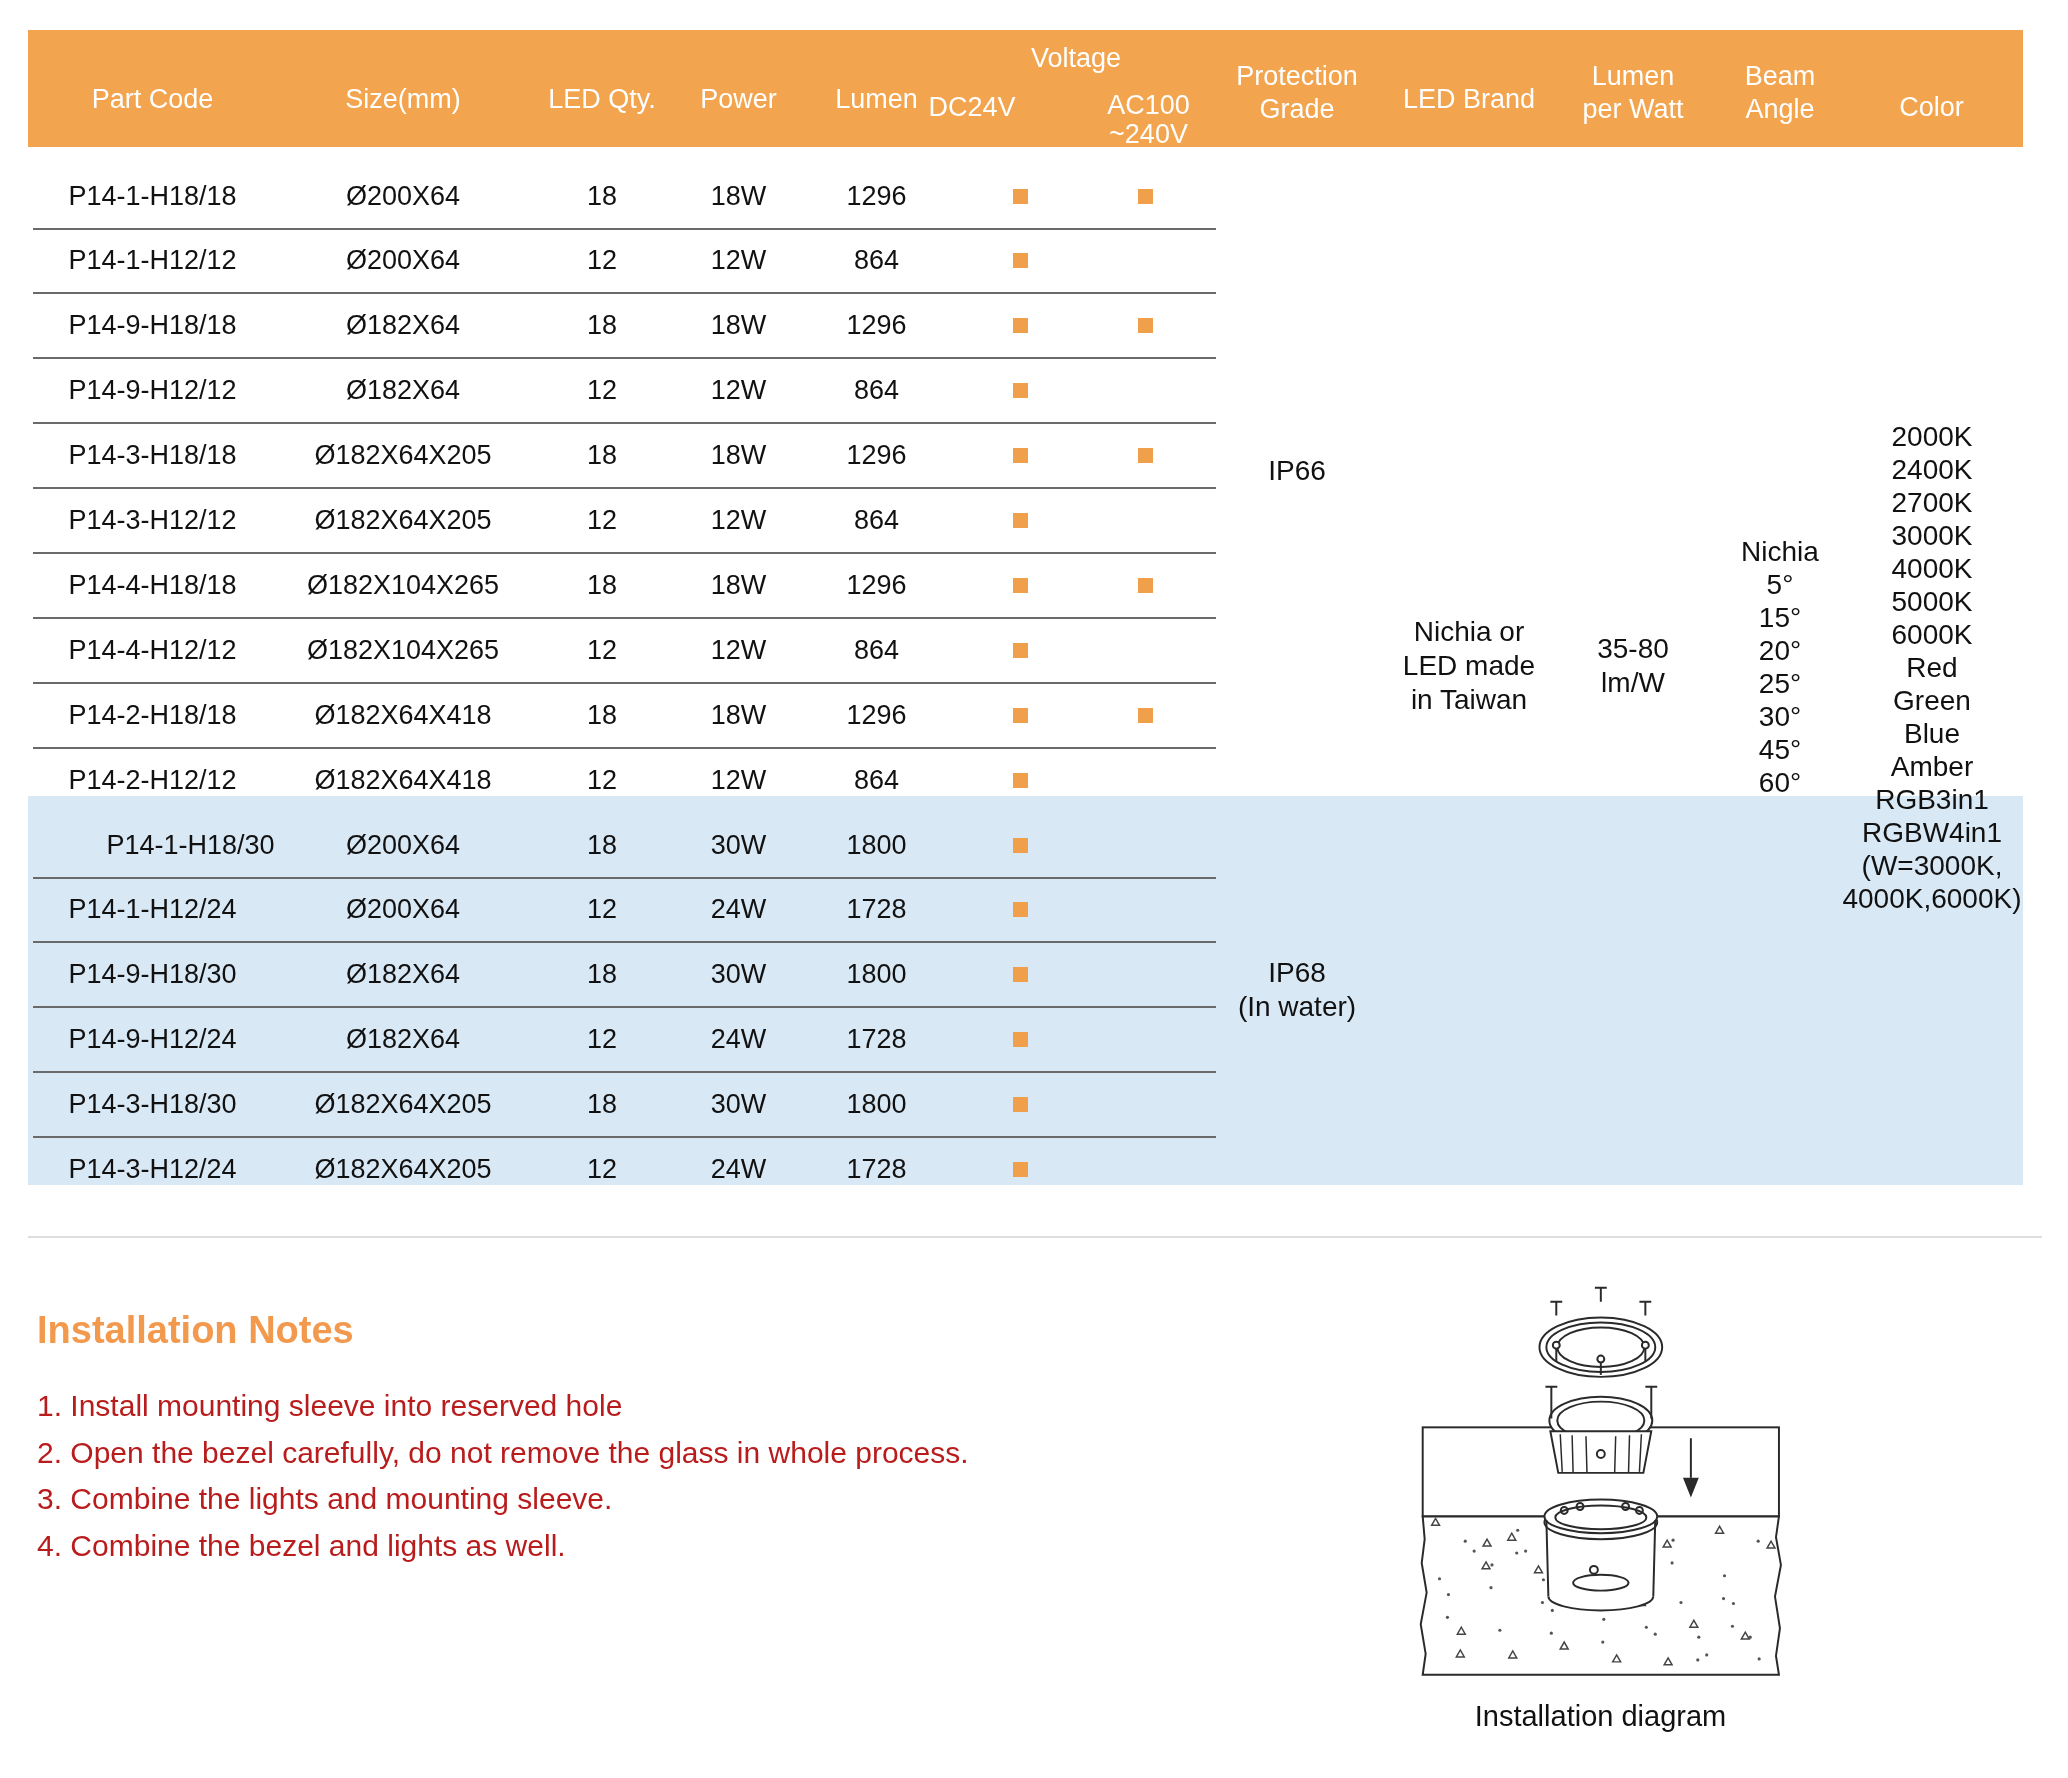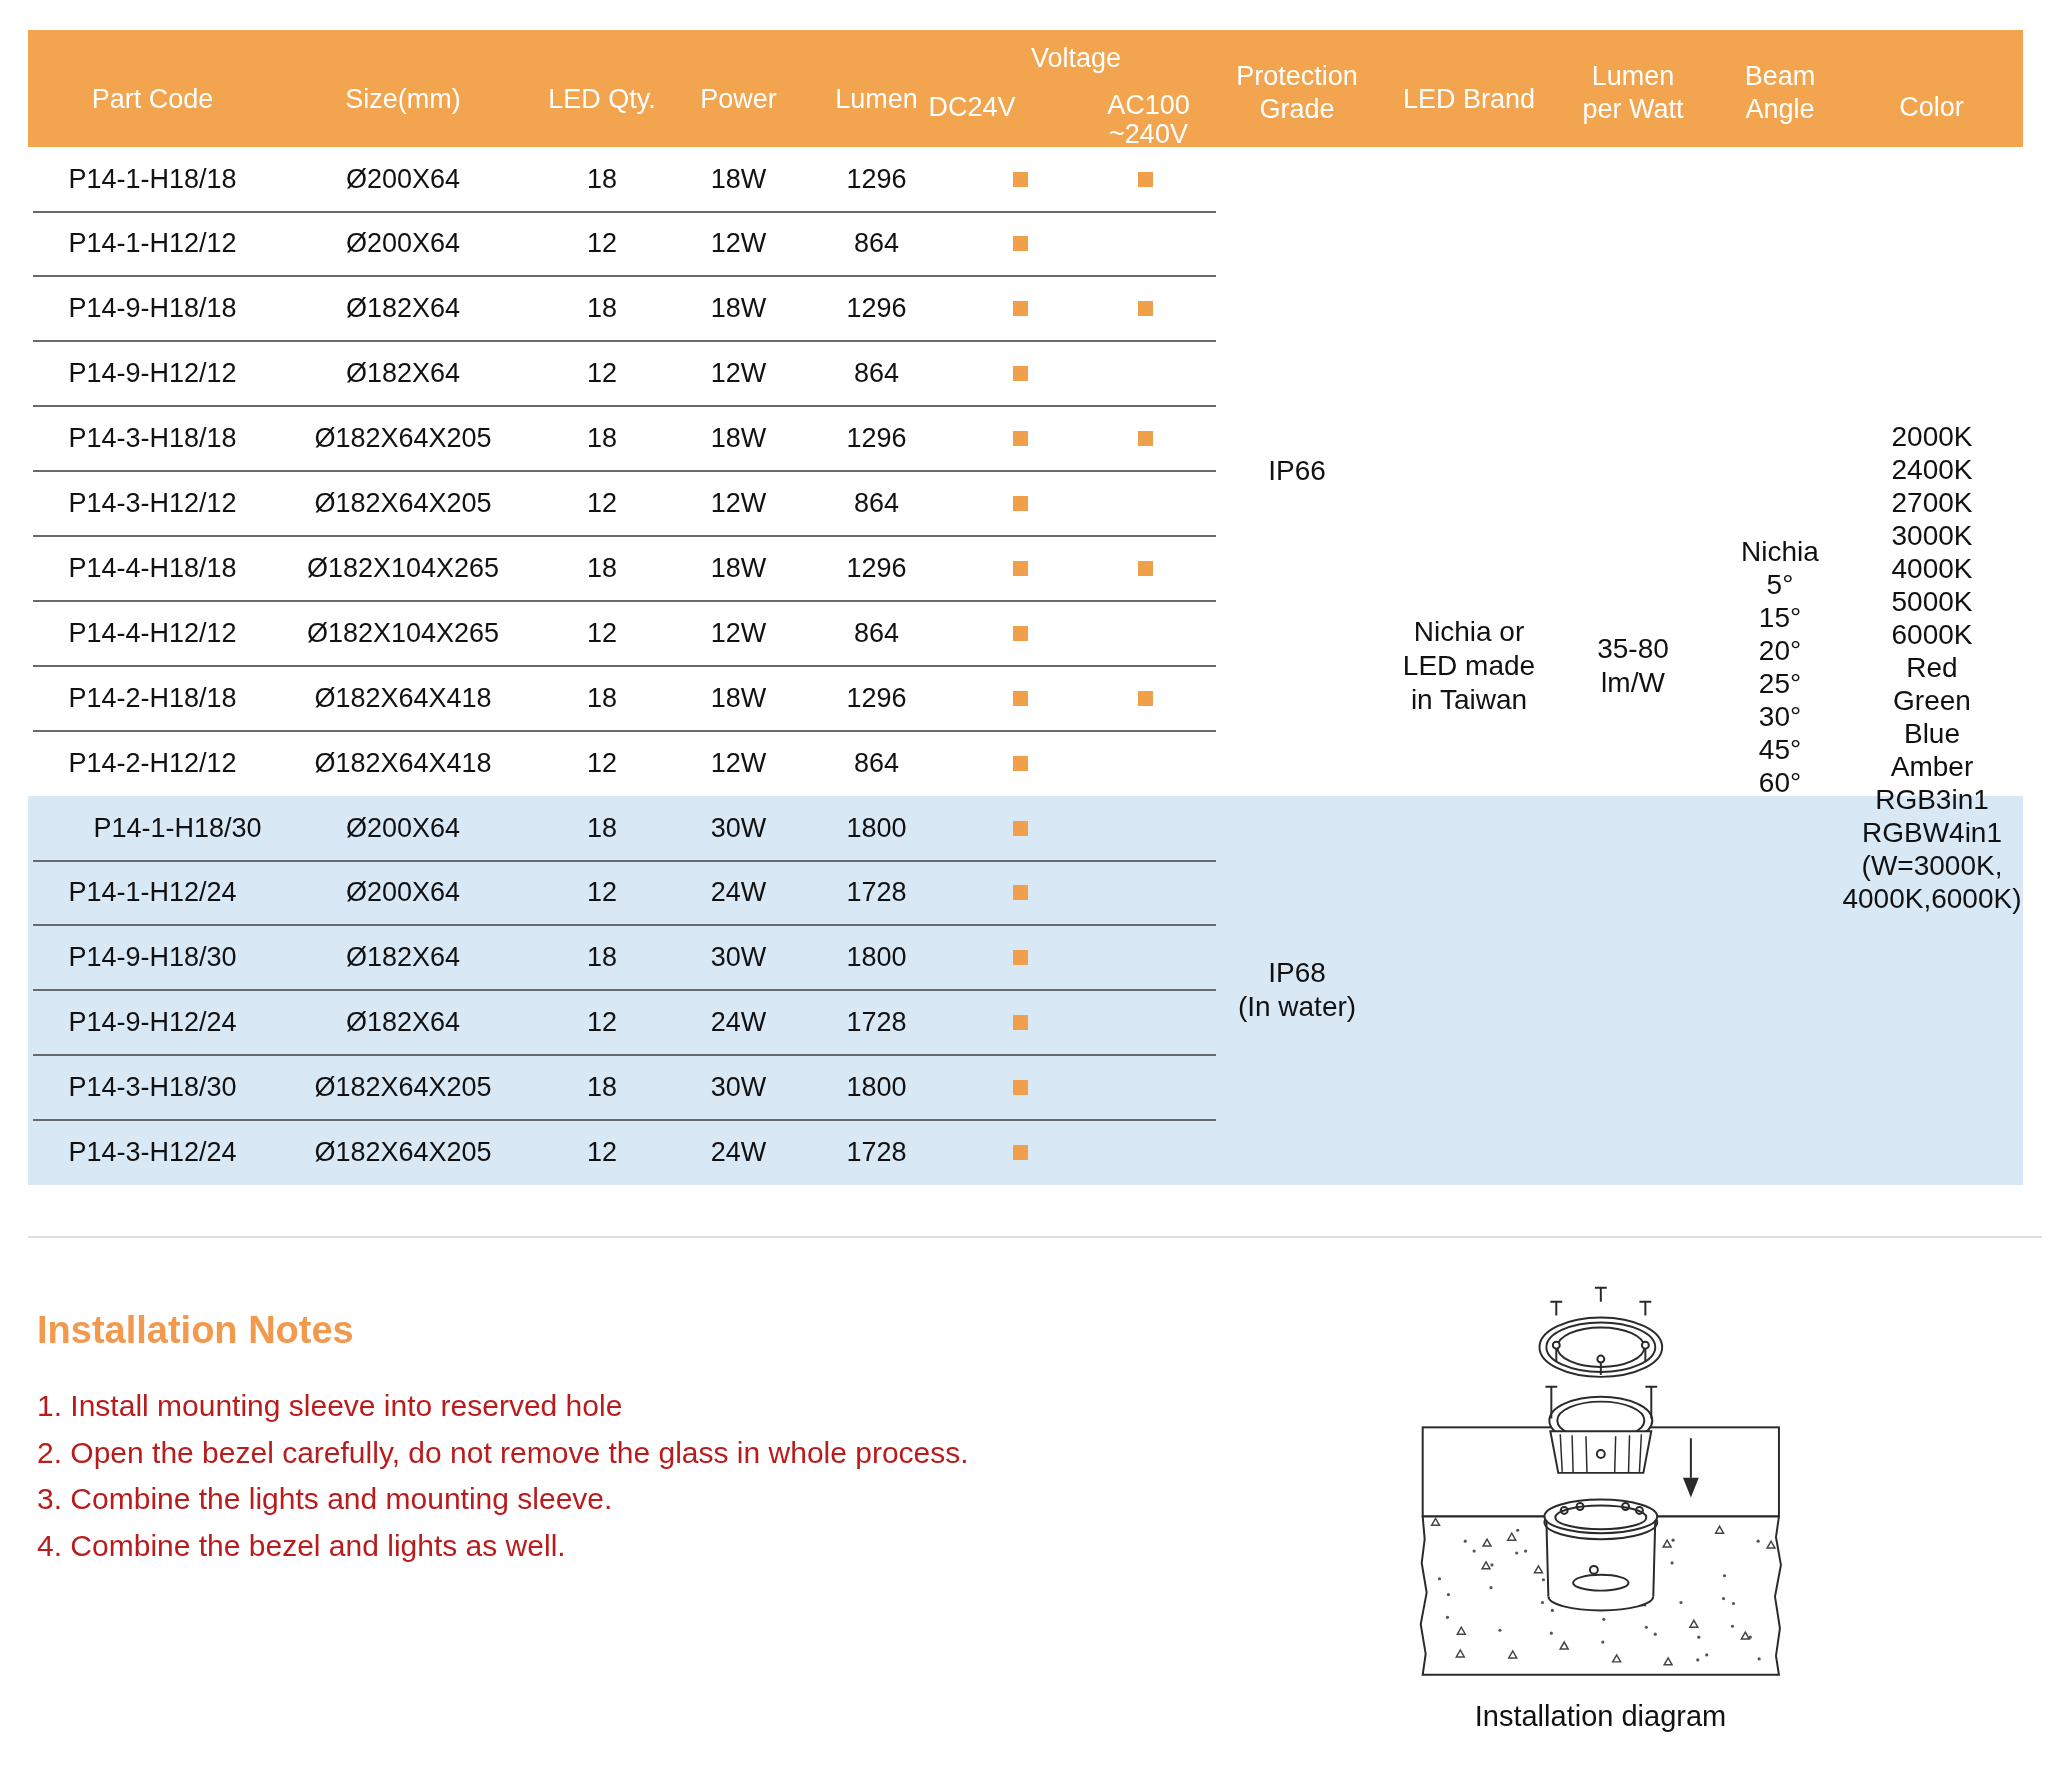--- a/index.html
+++ b/index.html
@@ -8,21 +8,21 @@
     font-family:"Liberation Sans","DejaVu Sans",sans-serif;color:#111;
   }
   .abs{position:absolute;}
   
   .head-bar{position:absolute;left:28px;top:30px;width:1995px;height:117px;background:#F2A54E;}
   .blue-band{position:absolute;left:28px;top:796px;width:1995px;height:389px;background:#D9E8F5;}
   .hlabel{
     position:absolute;color:#ffffff;font-size:27px;line-height:33px;text-align:center;
     white-space:pre-line;display:flex;align-items:flex-start;justify-content:center;
   }
-  .trow{position:absolute;left:28px;width:1995px;height:65px;}
+  .trow{position:absolute;left:28px;width:1995px;height:65px;margin-top:17px;}
   .tcell{
     position:absolute;top:0;height:100%;display:flex;align-items:center;justify-content:center;
     font-size:27px;color:#111;white-space:nowrap;
   }
   .rowline{position:absolute;left:5px;bottom:-1px;width:1183px;height:2px;background:#6a6a6a;}
   .sq{position:absolute;width:15px;height:15px;top:25px;}
   .merged{
     position:absolute;font-size:28px;line-height:33px;text-align:center;color:#111;
     white-space:pre-line;
   }
@@ -150,21 +150,21 @@
     </div>
     <div class="trow" style="top: 731px;">
       <div class="tcell" style="left: 0px; width: 249px;">P14-2-H12/12</div>
       <div class="tcell" style="left: 249px; width: 252px;">Ø182X64X418</div>
       <div class="tcell" style="left: 502px; width: 144px;">12</div>
       <div class="tcell" style="left: 645px; width: 131px;">12W</div>
       <div class="tcell" style="left: 776px; width: 145px;">864</div>
       <div class="sq" style="left: 985px; background: rgb(240, 160, 74);"></div>
     </div>
     <div class="trow" style="top: 796px;">
-      <div class="tcell" style="left: 0px; width: 249px; padding-left: 25px;">P14-1-H18/30</div>
+      <div class="tcell" style="left: 13px; width: 249px; padding-left: 25px;">P14-1-H18/30</div>
       <div class="tcell" style="left: 249px; width: 252px;">Ø200X64</div>
       <div class="tcell" style="left: 502px; width: 144px;">18</div>
       <div class="tcell" style="left: 645px; width: 131px;">30W</div>
       <div class="tcell" style="left: 776px; width: 145px;">1800</div>
       <div class="sq" style="left: 985px; background: rgb(240, 160, 74);"></div>
       <div class="rowline"></div>
     </div>
     <div class="trow" style="top: 860px;">
       <div class="tcell" style="left: 0px; width: 249px;">P14-1-H12/24</div>
       <div class="tcell" style="left: 249px; width: 252px;">Ø200X64</div>

